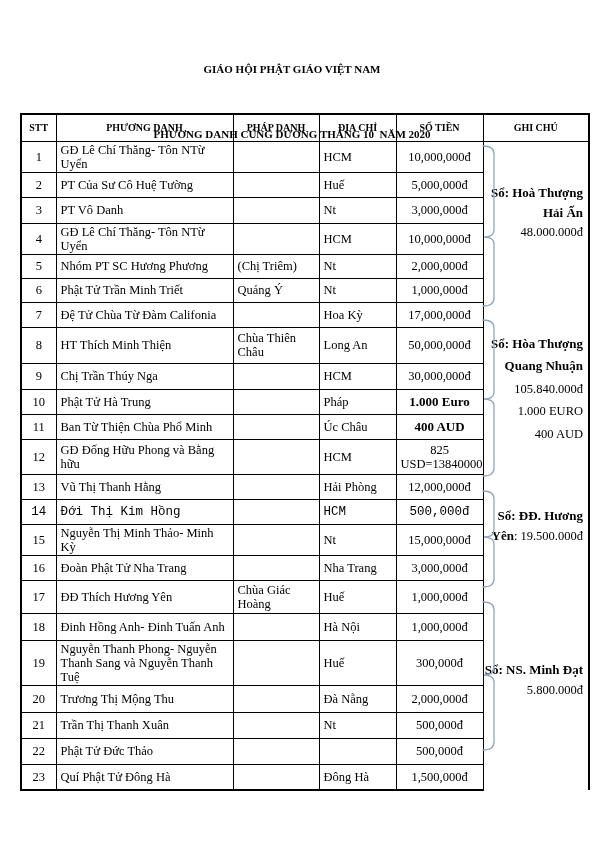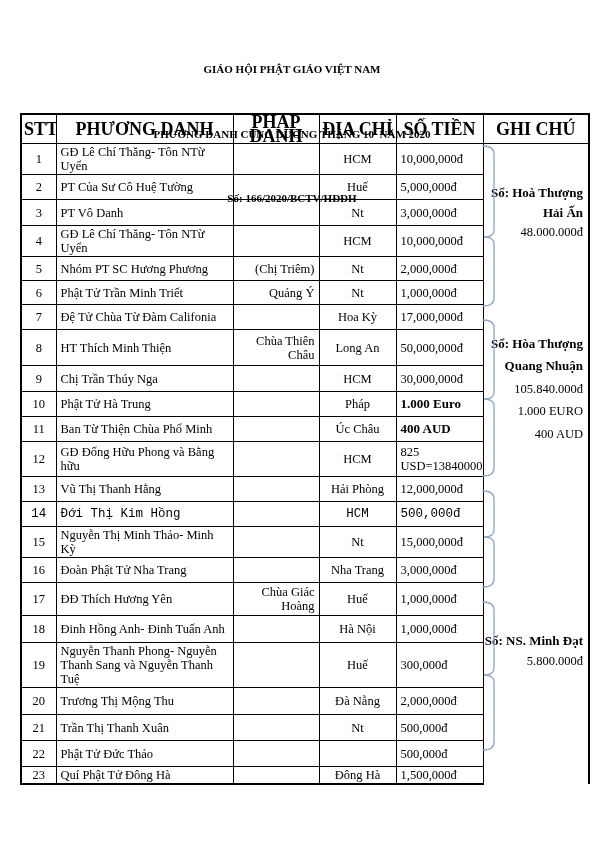--- a/index.html
+++ b/index.html
@@ -26,28 +26,28 @@
   }
   table.donations th, table.donations td{
     border:1px solid #000;
     font-size:12.5px;line-height:14px;
     padding:1px 4px;
     vertical-align:middle;
     overflow:hidden;
   }
   table.donations thead tr{height:27px;}
   table.donations th{
-    font-size:18px;font-weight:bold;text-align:center;padding:0 2px;
+    font-size:10px;font-weight:bold;text-align:center;padding:0 2px;
   }
   th.th-ghichu{vertical-align:middle;padding-bottom:9px;}
   td.c-stt{text-align:center;}
   td.c-name{text-align:left;padding-left:6px;margin-top:36px;}
-  td.c-phap{text-align:right;padding-left:6px;vertical-align:middle;}
-  td.c-addr{text-align:center;}
-  td.c-amt{text-align:left;padding-right:5px;}
+  td.c-phap{text-align:left;padding-left:6px;vertical-align:middle;}
+  td.c-addr{text-align:left;}
+  td.c-amt{text-align:center;padding-right:5px;}
   td.c-amt.bold{font-weight:bold;font-size:13px;}
   tr.lastrow td{border-bottom:2px solid #000;}
   td.c-ghichu{
     border-bottom:none !important;
     background:#fff;
   }
   
   .notes-layer{position:absolute;inset:0;pointer-events:none;}
   .note-group{
     position:absolute;right:17px;
@@ -59,21 +59,20 @@
   .bracket-svg{position:absolute;left:481px;overflow:visible;}
 </style>
 </head>
 <body>
 
 <div class="page">
 
   <header class="title-block">
     <div>GIÁO HỘI PHẬT GIÁO VIỆT NAM</div>
     <div>PHƯƠNG DANH CÚNG DƯỜNG THÁNG 10  NĂM 2020</div>
-    <div>Số: 166/2020/BCTV/HĐĐH</div>
   </header>
 
   <table class="donations">
     <colgroup>
       <col style="width:35px">
       <col style="width:177px">
       <col style="width:86px">
       <col style="width:77px">
       <col style="width:87px">
       <col style="width:106px">
@@ -237,21 +236,21 @@
           <td class="c-addr">Nt</td>
           <td class="c-amt">500,000đ</td>
         </tr>
         <tr style="height: 26px;">
           <td class="c-stt">22</td>
           <td class="c-name">Phật Tử Đức Thảo</td>
           <td class="c-phap"></td>
           <td class="c-addr"></td>
           <td class="c-amt">500,000đ</td>
         </tr>
-        <tr class="lastrow" style="height: 17px;">
+        <tr class="lastrow" style="height: 26px;">
           <td class="c-stt">23</td>
           <td class="c-name">Quí Phật Tử Đông Hà</td>
           <td class="c-phap"></td>
           <td class="c-addr">Đông Hà</td>
           <td class="c-amt">1,500,000đ</td>
         </tr>
       </tbody>
   </table>
 
   <div class="notes-layer" id="notes-layer">
@@ -266,24 +265,28 @@
       <div class="note-group" style="top: 333px; line-height: 22.4px;">
         <span class="note-line"><span class="b">Sổ: Hòa Thượng</span></span>
         <span class="note-line"><span class="b">Quang Nhuận</span></span>
         <span class="note-line"><span>105.840.000đ</span></span>
         <span class="note-line"><span>1.000 EURO</span></span>
         <span class="note-line"><span>400 AUD</span></span>
       </div>
       <svg class="bracket-svg" width="18" height="158" viewBox="0 0 18 158" style="top: 319px;">
         <path d="M 2 1 C 9 1 13 3 13 9 L 13 73 Q 13 80 3 80 Q 13 80 13 87 L 13 149 C 13 155 9 157 2 157" fill="none" stroke="#8fa6c4" stroke-width="1.3" stroke-linecap="round"></path>
       </svg>
+      <div class="note-group" style="top: 506px; line-height: 20px;">
+        <span class="note-line"><span class="b">Sổ: ĐĐ. Hương</span></span>
+        <span class="note-line"><span class="b">Yên</span><span>: 19.500.000đ</span></span>
+      </div>
       <svg class="bracket-svg" width="18" height="98" viewBox="0 0 18 98" style="top: 490px;">
         <path d="M 2 1 C 9 1 13 3 13 9 L 13 40 Q 13 47 3 47 Q 13 47 13 54 L 13 89 C 13 95 9 97 2 97" fill="none" stroke="#8fa6c4" stroke-width="1.3" stroke-linecap="round"></path>
       </svg>
-      <div class="note-group" style="top: 631px; line-height: 20px;">
+      <div class="note-group" style="top: 660px; line-height: 20px;">
         <span class="note-line"><span class="b">Sổ: NS. Minh Đạt</span></span>
         <span class="note-line"><span>5.800.000đ</span></span>
       </div>
       <svg class="bracket-svg" width="18" height="150" viewBox="0 0 18 150" style="top: 601px;">
         <path d="M 2 1 C 9 1 13 3 13 9 L 13 67 Q 13 74 3 74 Q 13 74 13 81 L 13 141 C 13 147 9 149 2 149" fill="none" stroke="#8fa6c4" stroke-width="1.3" stroke-linecap="round"></path>
       </svg>
     </div>
 
 </div>
 

